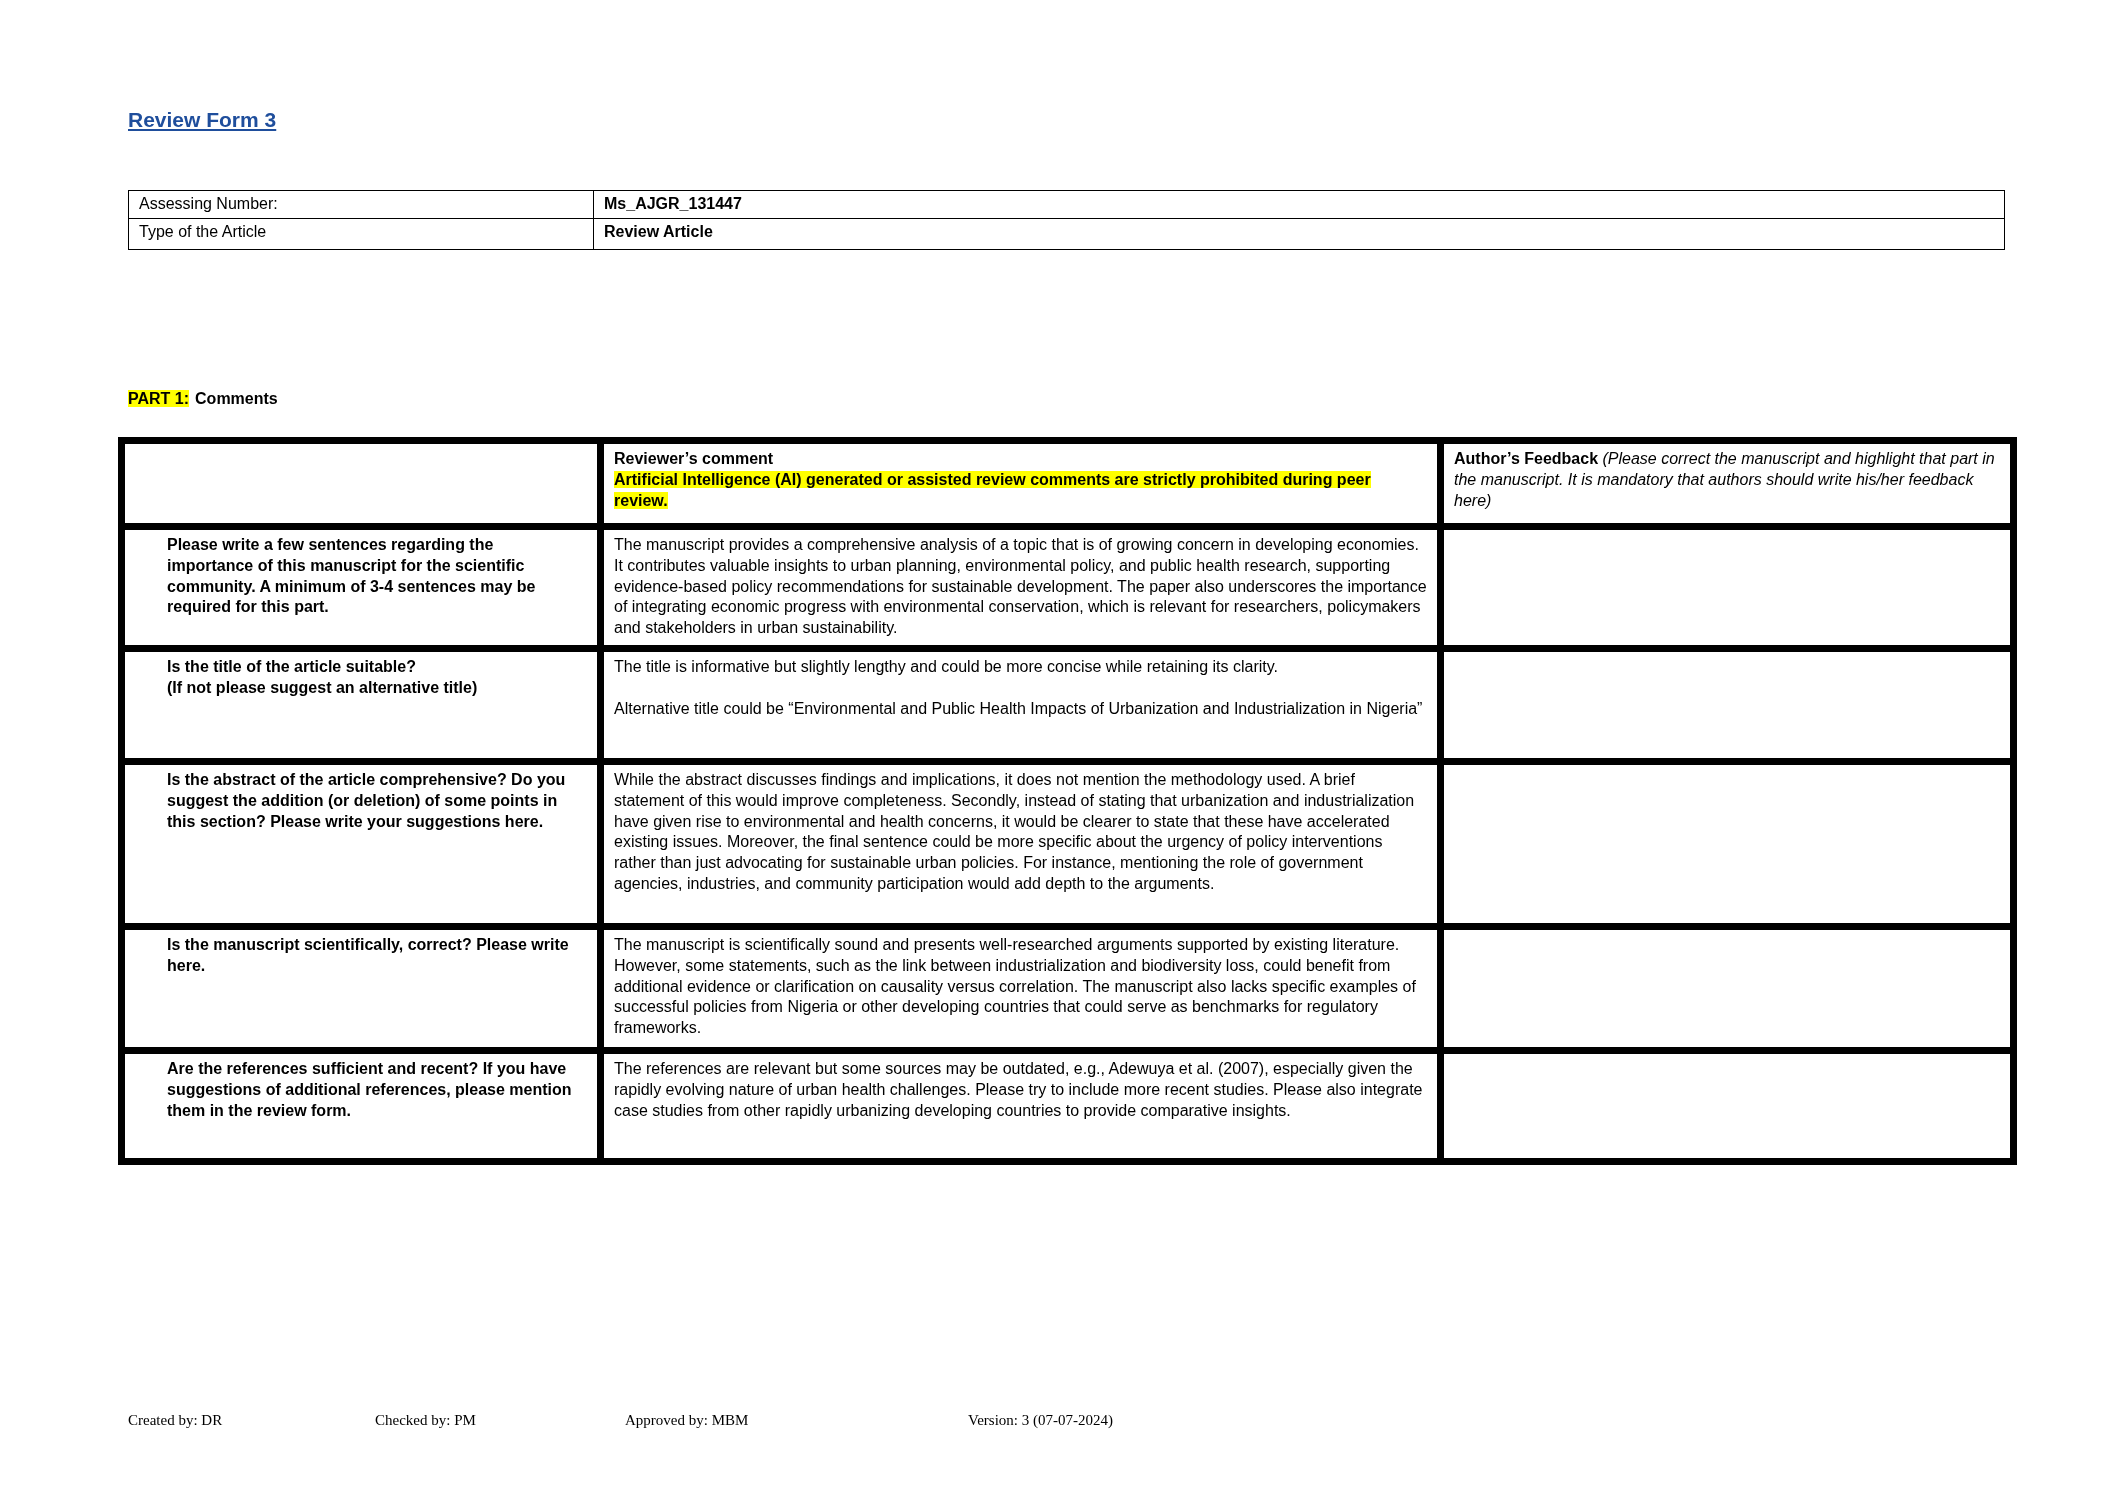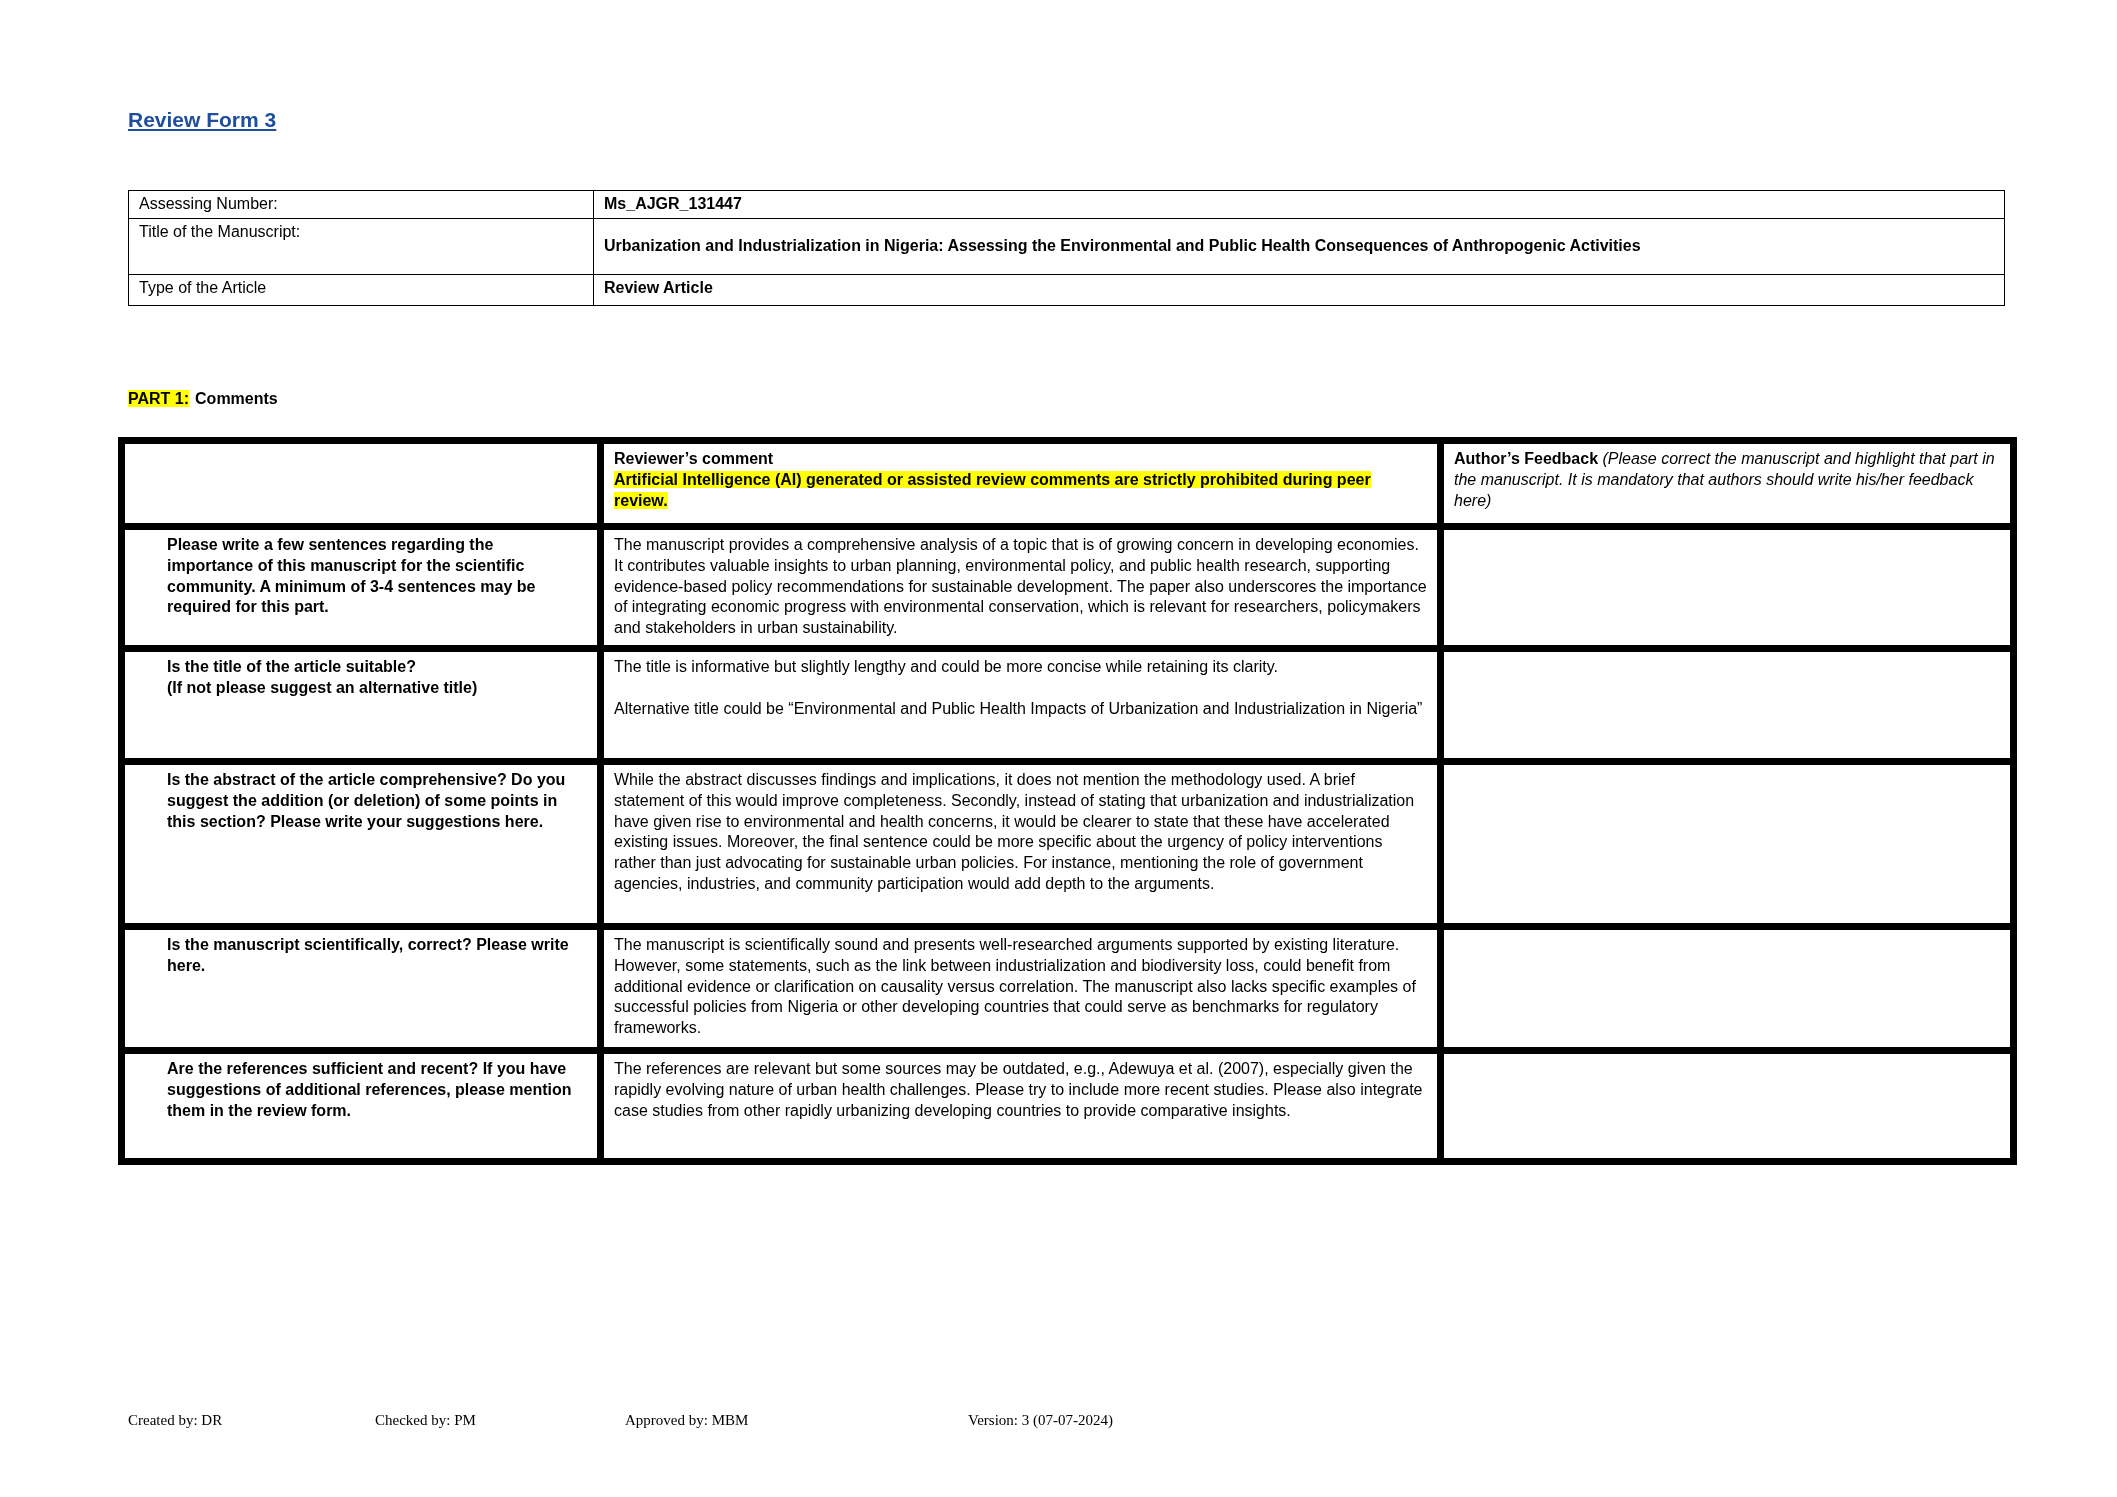--- a/index.html
+++ b/index.html
@@ -112,24 +112,20 @@
 <div class="page">
 
   <div class="doc-title">Review Form 3</div>
 
   <table class="header-table">
     <tbody>
     <tr class="row-msnum">
       <td class="label">Assessing Number:</td>
       <td class="value">Ms_AJGR_131447</td>
     </tr>
-    <tr class="row-title">
-      <td class="label">Title of the Manuscript:</td>
-      <td class="value">Urbanization and Industrialization in Nigeria: Assessing the Environmental and Public Health Consequences of Anthropogenic Activities</td>
-    </tr>
     <tr class="row-type">
       <td class="label">Type of the Article</td>
       <td class="value">Review Article</td>
     </tr>
   </tbody>
     </table>
 
   <div class="part1-heading">
     <span class="hl">PART 1:</span><span class="part1-title">Comments</span>
   </div>

